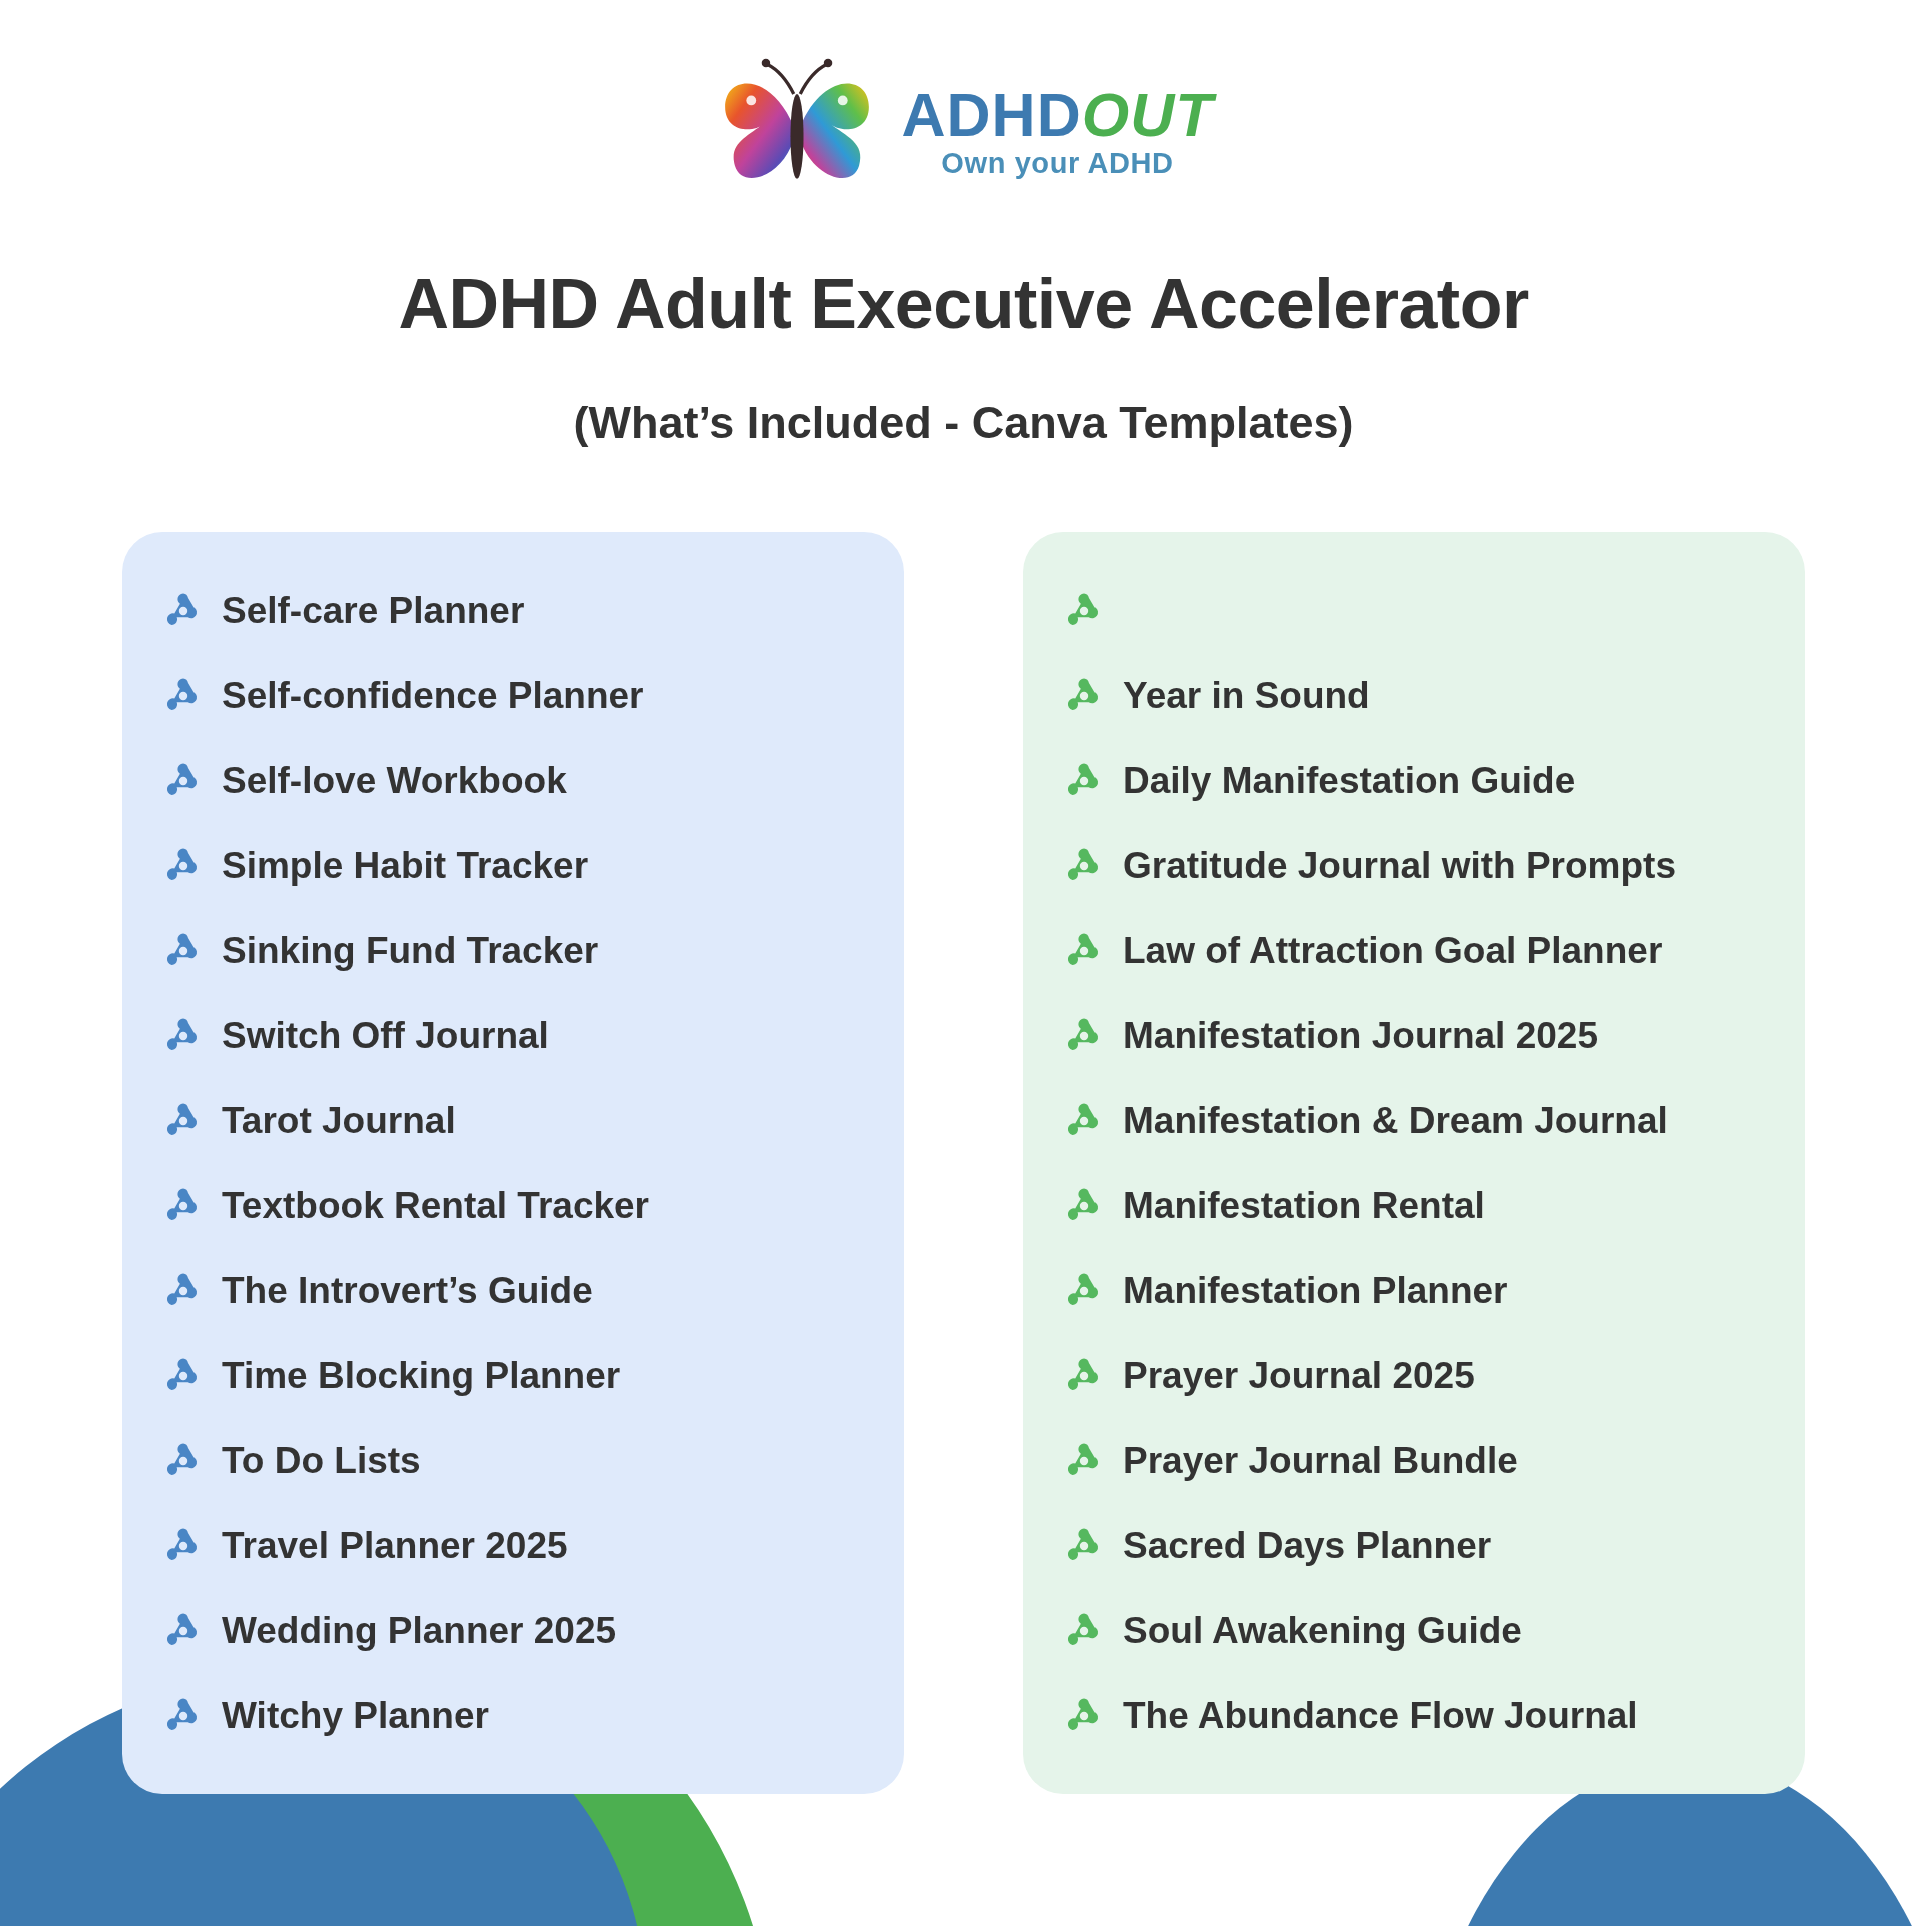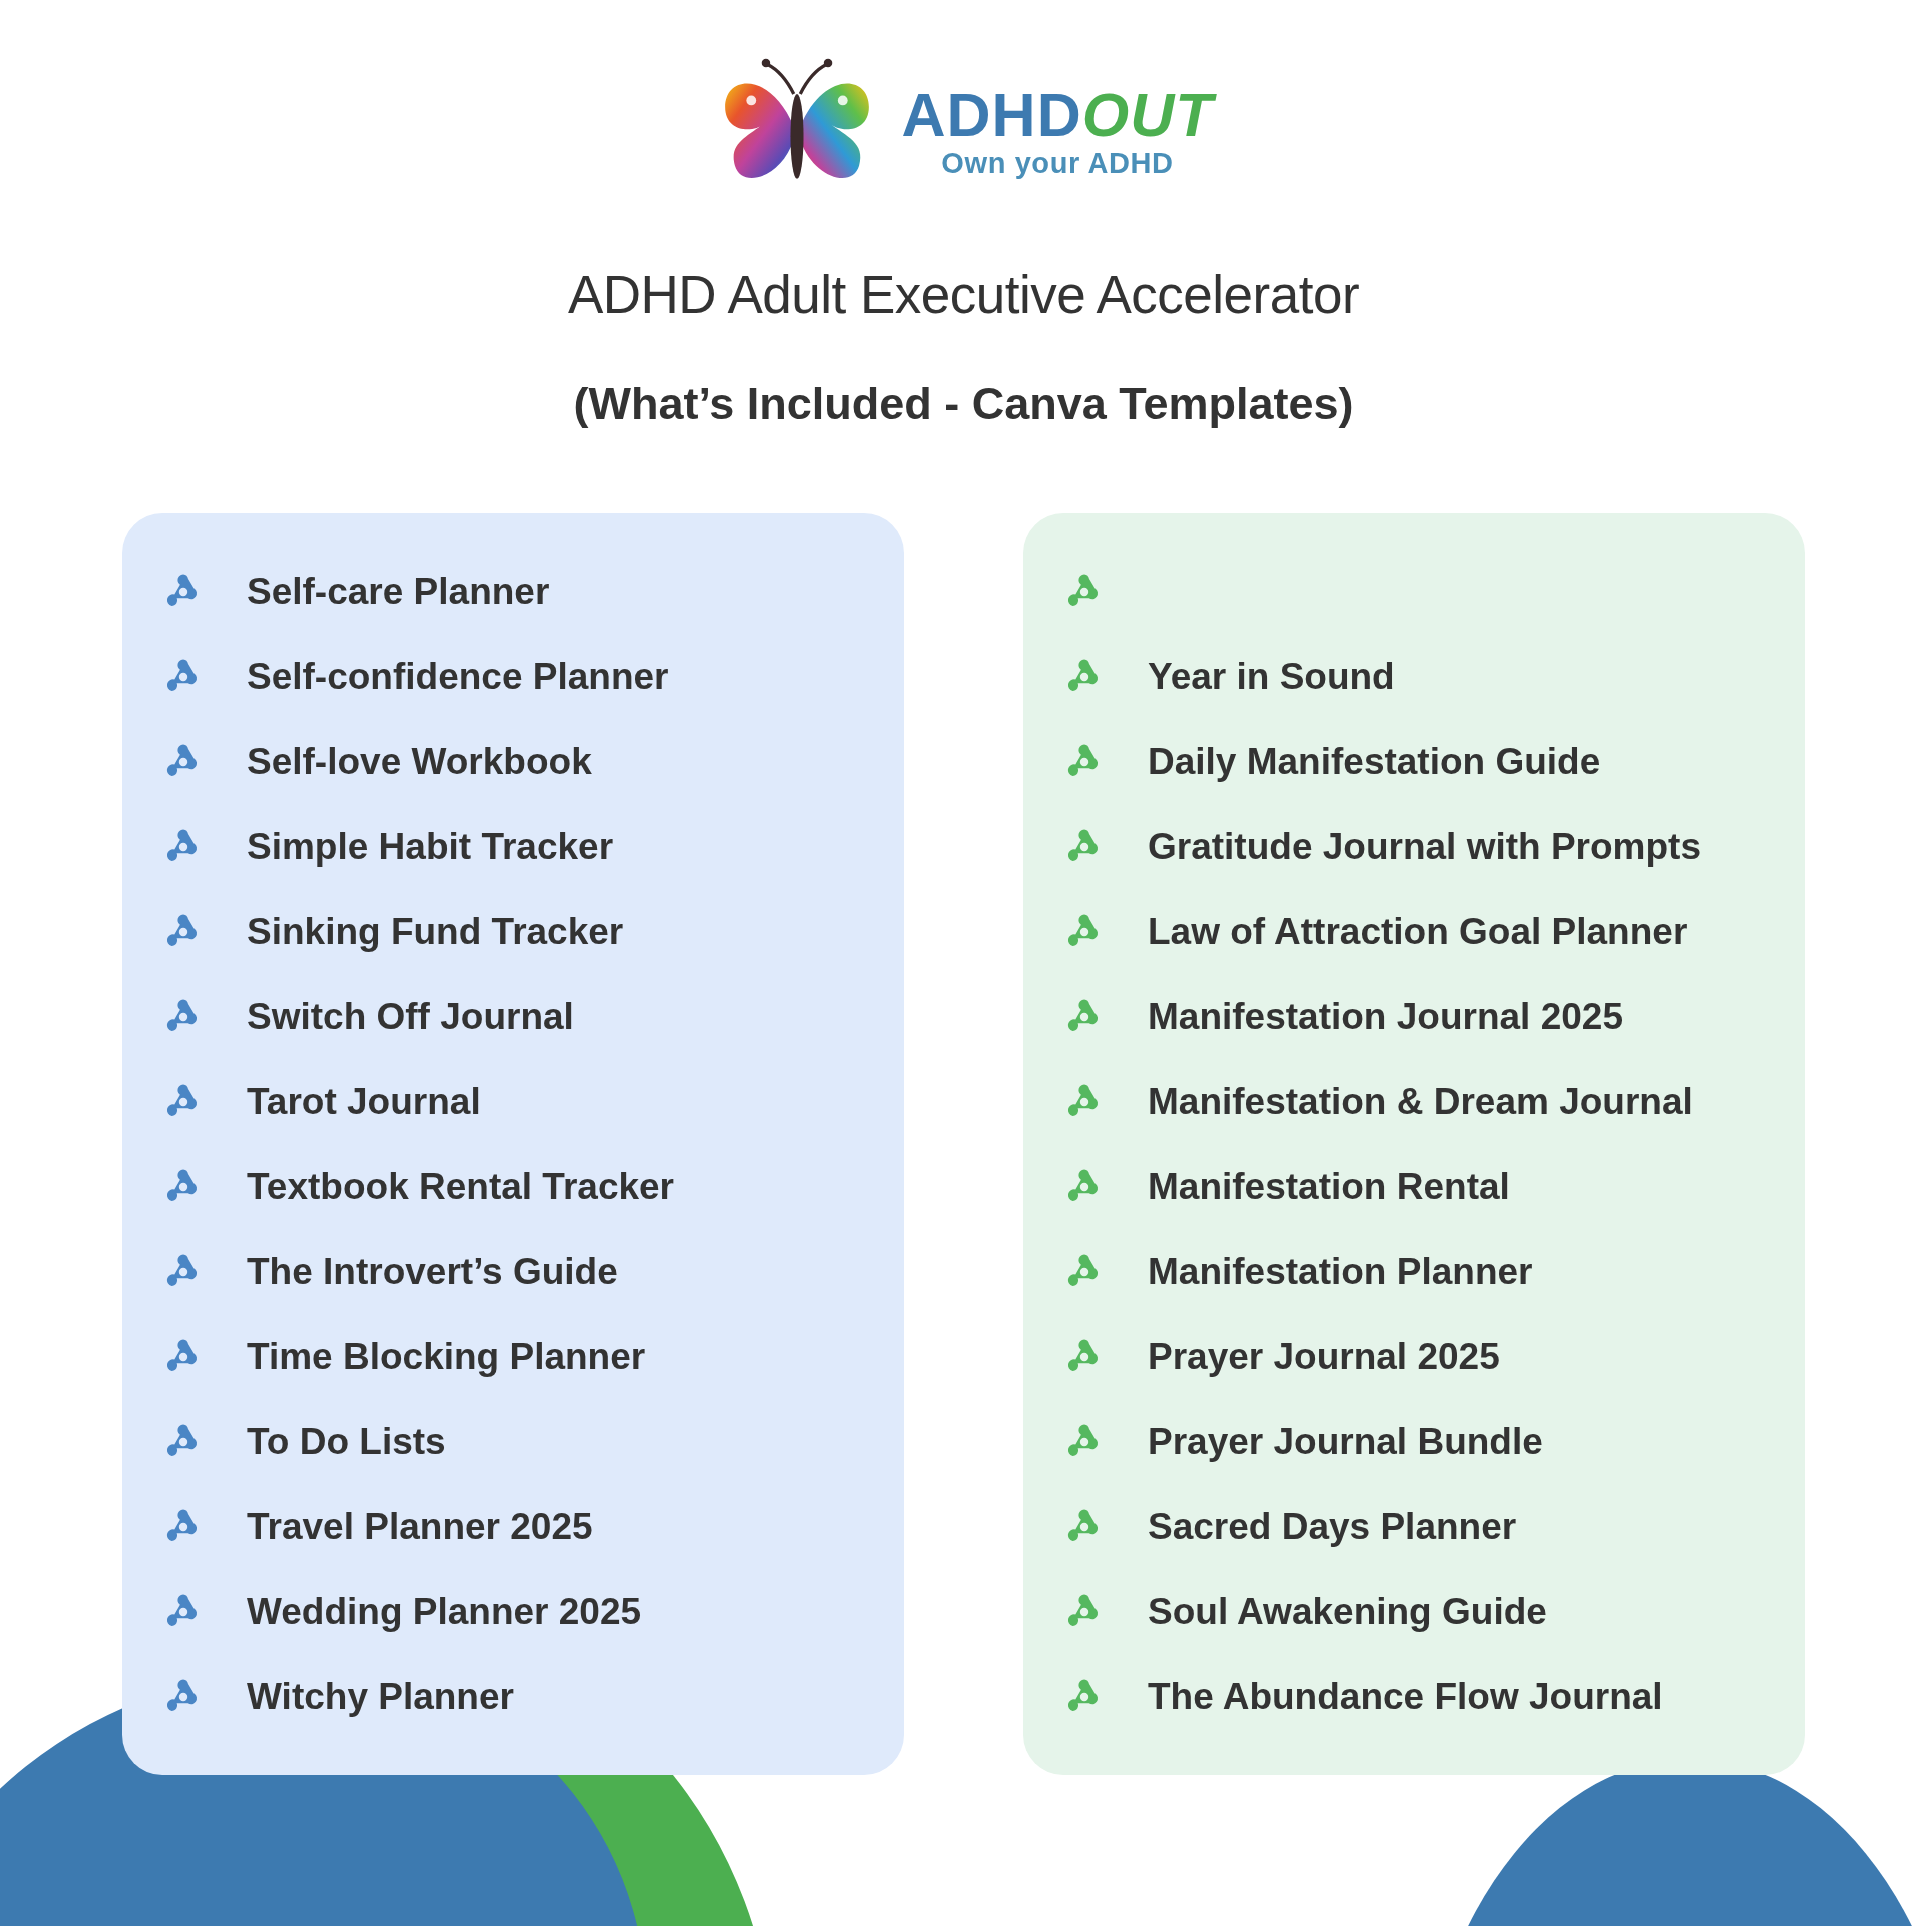--- a/index.html
+++ b/index.html
@@ -90,22 +90,22 @@
     font-size: 29px;
     font-weight: bold;
     color: #4a8fb8;
     letter-spacing: 0.6px;
   }
 
   
   h1.main-title {
     margin: 59px 0 0 0;
     text-align: center;
-    font-size: 53px;
-    font-weight: normal;
+    font-size: 70px;
+    font-weight: bold;
     color: #333333;
     letter-spacing: -0.5px;
   }
   h2.sub-title {
     margin: 53px 0 0 0;
     text-align: center;
     font-size: 45px;
     font-weight: bold;
     color: #333333;
   }
@@ -122,21 +122,21 @@
     border-radius: 40px;
     padding: 36px 0 36px 0;
     box-sizing: border-box;
   }
   .card.blue { background: #dfeafb; }
   .card.green { background: #e5f4ea; }
 
   .item {
     display: flex;
     align-items: center;
-    gap: 43px;
+    gap: 18px;
     padding: 0 0 0 40px;
     height: 85px;
   }
   .item .label {
     font-size: 37px;
     font-weight: bold;
     color: #333333;
     white-space: nowrap;
   }
   .bullet-icon { flex: 0 0 auto; width: 42px; height: 42px; }

